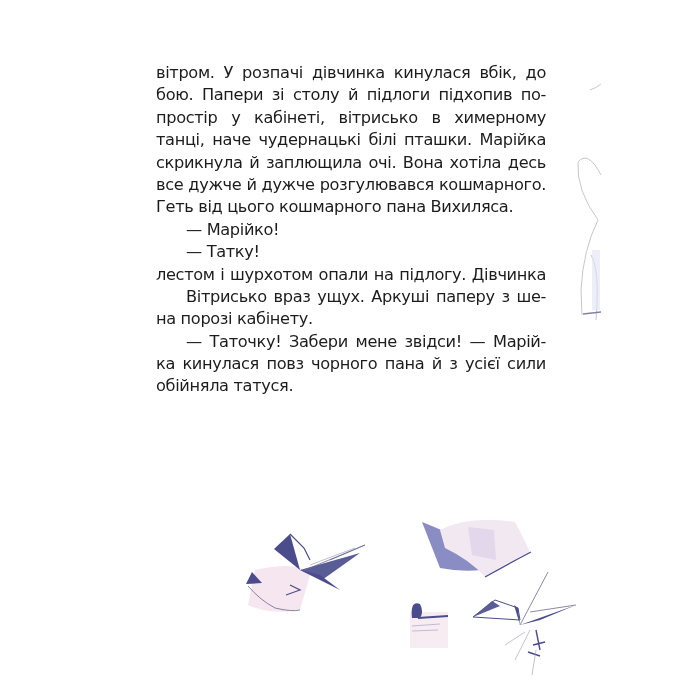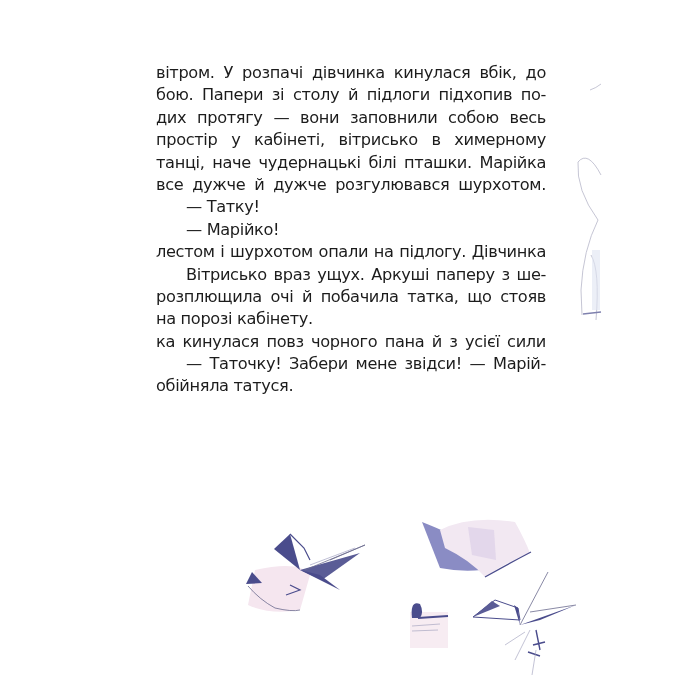--- a/index.html
+++ b/index.html
@@ -17,32 +17,32 @@
   .illus { position:absolute; left:0; top:0; width:700px; height:700px; pointer-events:none; }
 </style>
 </head>
 <body>
 
 <div class="page">
 
   <div class="text-block">
     <div class="line j">вітром. У розпачі дівчинка кинулася вбік, до</div>
     <div class="line j">бою. Папери зі столу й підлоги підхопив по-</div>
-    <div class="line j">дих протягу — вони заповнили собою весь</div>
     <div class="line j">простір у кабінеті, вітрисько в химерному</div>
     <div class="line j">танці, наче чудернацькі білі пташки. Марійка</div>
-    <div class="line j">все дужче й дужче розгулювався шурхотом.</div>
+    <div class="line j">скрикнула й заплющила очі. Вона хотіла десь</div>
+    <div class="line j">все дужче й дужче розгулювався кошмарного.</div>
+    <div class="line">Геть від цього кошмарного пана Вихиляса.</div>
+    <div class="line indent">— Марійко!</div>
     <div class="line indent">— Татку!</div>
-    <div class="line indent">— Марійко!</div>
     <div class="line j">лестом і шурхотом опали на підлогу. Дівчинка</div>
     <div class="line j indent">Вітрисько враз ущух. Аркуші паперу з ше-</div>
-    <div class="line j">розплющила очі й побачила татка, що стояв</div>
     <div class="line">на порозі кабінету.</div>
+    <div class="line j indent">— Таточку! Забери мене звідси! — Марій-</div>
     <div class="line j">ка кинулася повз чорного пана й з усієї сили</div>
-    <div class="line j indent">— Таточку! Забери мене звідси! — Марій-</div>
     <div class="line">обійняла татуся.</div>
   </div>
 
   <svg class="illus" viewBox="0 0 700 700">
 
     <g fill="none" stroke="#8a8aa8" stroke-width="0.7" opacity="0.7">
       <path d="M601 84 Q596 88 590 90"></path>
       <path d="M601 175 Q588 150 578 162 Q576 190 598 220 Q583 250 581 290 L582 315"></path>
       <path d="M591 255 Q600 270 596 320"></path>
       <path d="M583 314 L601 312" stroke="#4a4c8c" stroke-width="1.4"></path>

